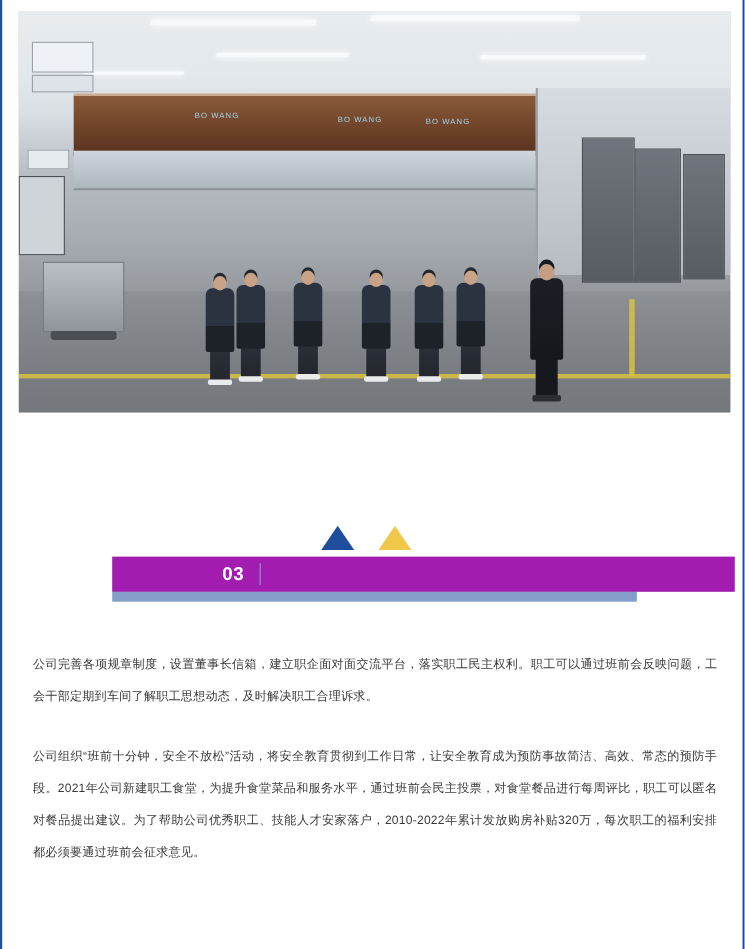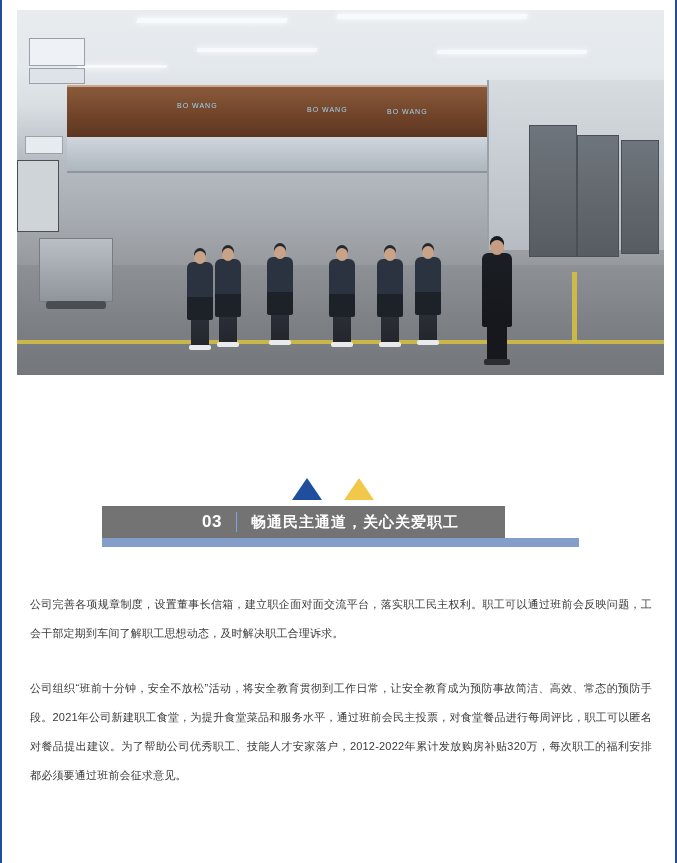--- a/index.html
+++ b/index.html
@@ -183,23 +183,23 @@
     border-left: 15px solid transparent;
     border-right: 15px solid transparent;
   }
   .tri-blue { left: 0; border-bottom: 22px solid #1f4e9c; }
   .tri-yellow { left: 52px; border-bottom: 22px solid #f2c84b; }
 
   .heading-bar {
     position: absolute;
     left: 100px;
     top: 506px;
-    width: 403px;
+    width: 566px;
     height: 32px;
-    background: #737373;
+    background: #a21caf;
     display: flex;
     align-items: center;
   }
   .heading-bar:after {
     content: "";
     position: absolute;
     left: 0; top: 32px;
     width: 477px;
     height: 9px;
     background: #1f4e9c;
@@ -323,21 +323,20 @@
   </div>
 
   <div class="triangles">
     <div class="tri tri-blue"></div>
     <div class="tri tri-yellow"></div>
   </div>
 
   <div class="heading-bar">
     <span class="heading-num">03</span>
     <span class="heading-sep"></span>
-    <span class="heading-title">畅通民主通道，关心关爱职工</span>
   </div>
 
   <div class="body-text">
     <p class="para">公司完善各项规章制度，设置董事长信箱，建立职企面对面交流平台，落实职工民主权利。职工可以通过班前会反映问题，工会干部定期到车间了解职工思想动态，及时解决职工合理诉求。</p>
-    <p class="para">公司组织“班前十分钟，安全不放松”活动，将安全教育贯彻到工作日常，让安全教育成为预防事故简洁、高效、常态的预防手段。2021年公司新建职工食堂，为提升食堂菜品和服务水平，通过班前会民主投票，对食堂餐品进行每周评比，职工可以匿名对餐品提出建议。为了帮助公司优秀职工、技能人才安家落户，2012-2022年累计发放购房补贴320万，每次职工的福利安排都必须要通过班前会征求意见。</p>
+    <p class="para">公司组织“班前十分钟，安全不放松”活动，将安全教育贯彻到工作日常，让安全教育成为预防事故简洁、高效、常态的预防手段。2021年公司新建职工食堂，为提升食堂菜品和服务水平，通过班前会民主投票，对食堂餐品进行每周评比，职工可以匿名对餐品提出建议。为了帮助公司优秀职工、技能人才安家落户，2010-2022年累计发放购房补贴320万，每次职工的福利安排都必须要通过班前会征求意见。</p>
   </div>
 
 </div>
 
 </body></html>

